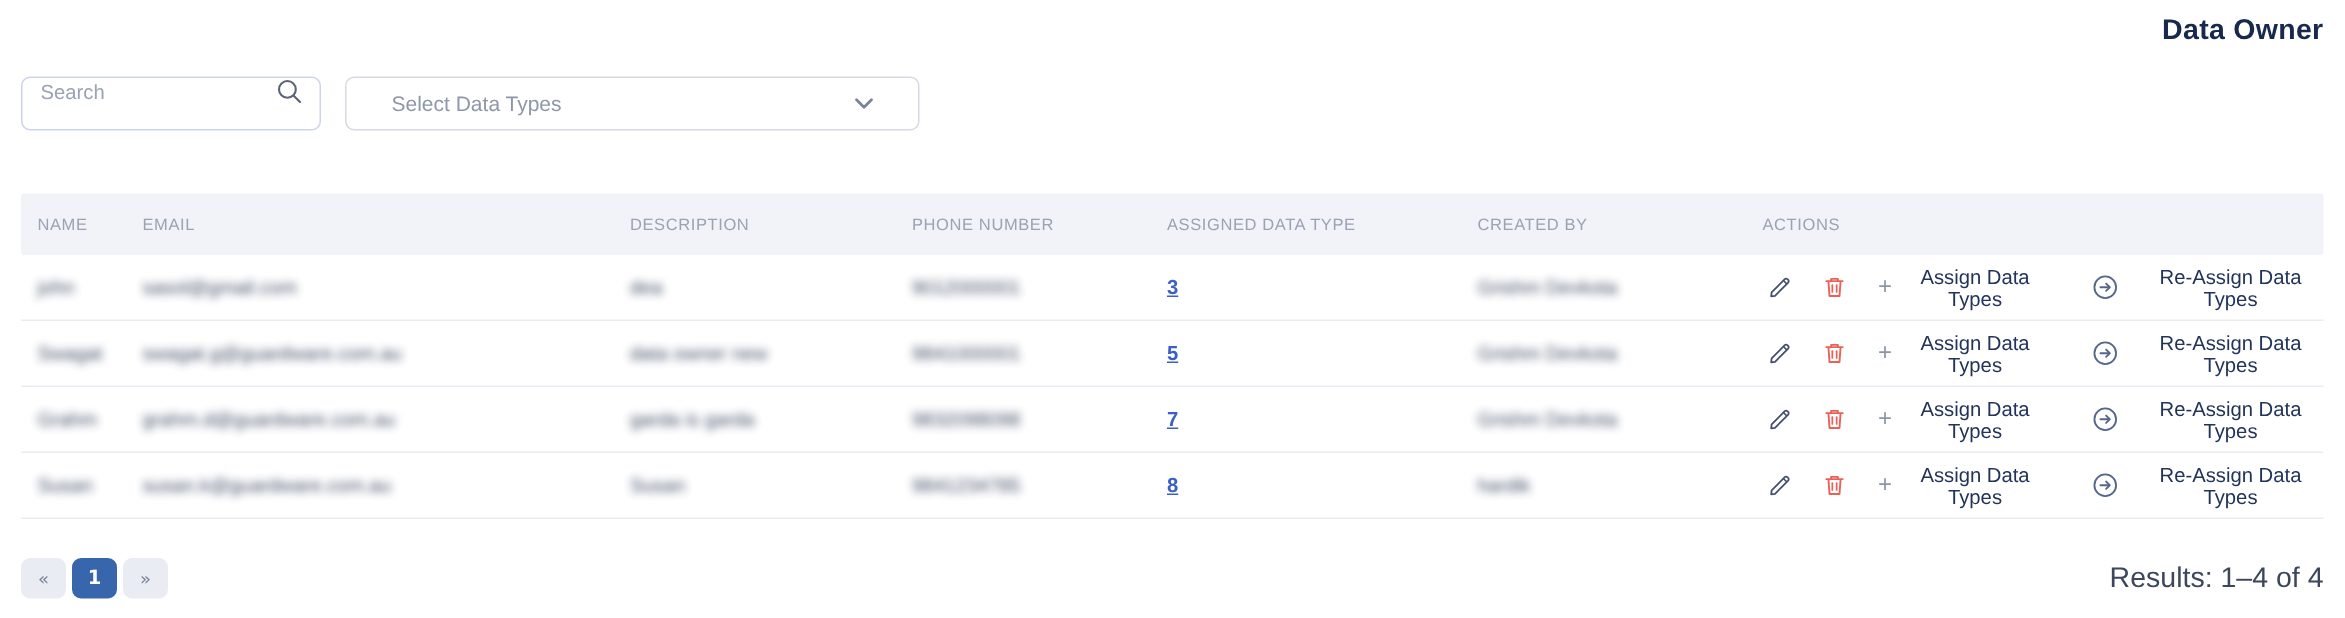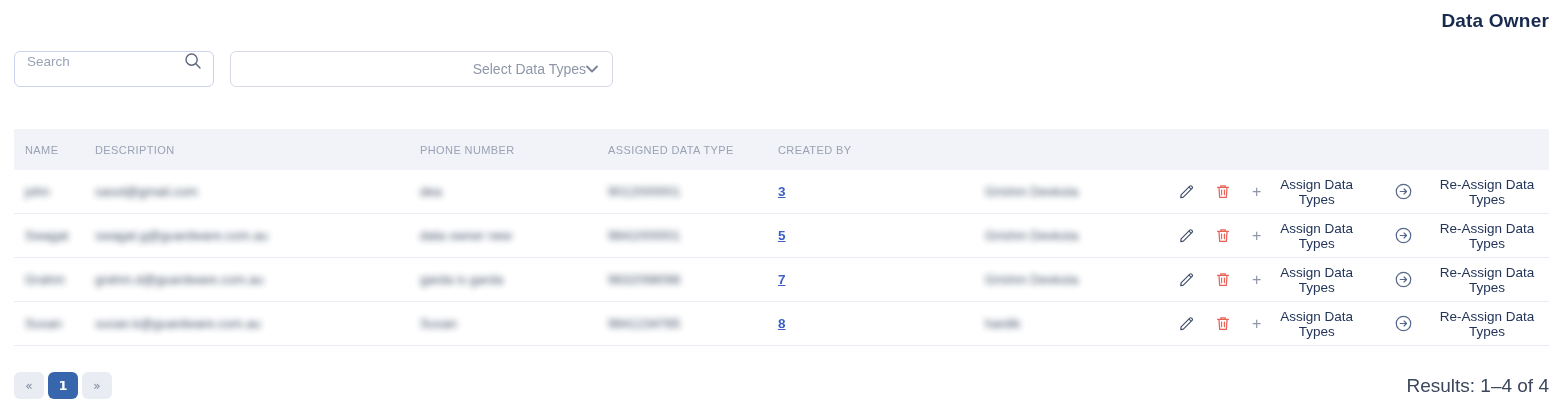--- a/index.html
+++ b/index.html
@@ -15,21 +15,21 @@
     font-family:"Liberation Sans",sans-serif; letter-spacing:0.2px; }
 
   
   .filters { display:flex; gap:16px; margin-top:19px; }
   .search-box { width:200px; height:36px; border:1px solid #ccd3ec; border-radius:6px;
     display:flex; align-items:center; padding:0 10px 16px 12px; background:#fff; }
   .search-box input { border:none; outline:none; flex:1; font-size:13.5px; color:#2b3a55;
     font-family:"Liberation Sans",sans-serif; background:transparent; min-width:0; }
   .search-box input::placeholder { color:#9aa3b5; }
   .select-box { width:383px; height:36px; border:1px solid #d5d9e4; border-radius:6px;
-    display:flex; align-items:center; justify-content:flex-end; padding:0 14px;
+    display:flex; align-items:center; justify-content:space-between; padding:0 30px;
     background:#fff; cursor:pointer; }
   .select-placeholder { font-size:14px; color:#8e97a8; }
 
   
   .table { margin-top:42px; }
   .t-grid { display:grid; grid-template-columns:70px 325px 188px 170px 207px 190px 1fr;
     align-items:center; padding-left:11px; }
   .t-head { background:#f1f3f8; height:41px; border-radius:2px; }
   .t-head .th { font-size:11px; color:#9aa2b3; letter-spacing:0.4px; font-weight:400; }
   .t-row { height:44px; border-bottom:1px solid #e9ecf2; background:#fff; }
@@ -81,24 +81,26 @@
         <svg width="12" height="8" viewBox="0 0 12 8">
             <path d="M1 1.5 L6 6.5 L11 1.5" fill="none" stroke="#7a8396" stroke-width="1.8" stroke-linecap="round" stroke-linejoin="round"></path>
           </svg>
       </span>
     </div>
   </div>
 
   <div class="table">
     <div class="t-grid t-head">
       <div class="th">NAME</div>
+      <div class="th">EMAIL</div>
       <div class="th">DESCRIPTION</div>
       <div class="th">PHONE NUMBER</div>
       <div class="th">ASSIGNED DATA TYPE</div>
       <div class="th">CREATED BY</div>
+      <div class="th">ACTIONS</div>
     </div>
     <div id="table-body">
     <div class="t-grid t-row">
       <div class="cell blurred">john</div>
       <div class="cell blurred">sasol@gmail.com</div>
       <div class="cell blurred">dea</div>
       <div class="cell blurred">9012000001</div>
       <div class="cell"><a class="assigned-link">3</a></div>
       <div class="cell blurred">Grishm Devkota</div>
       <div class="actions">

